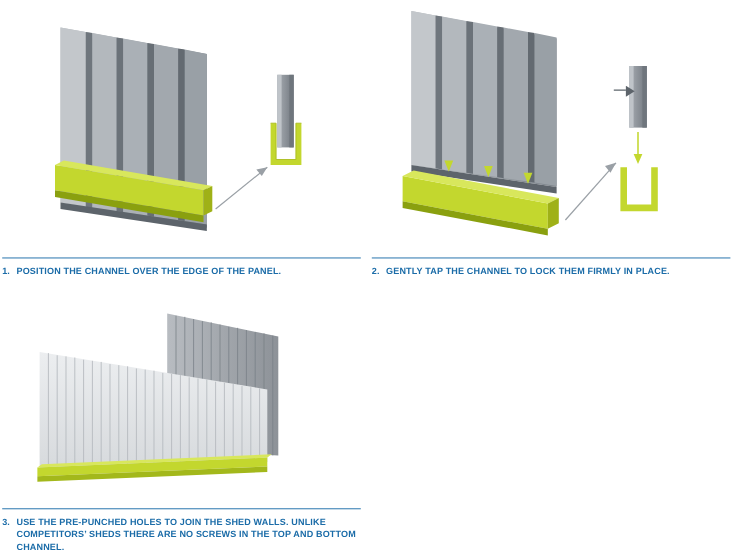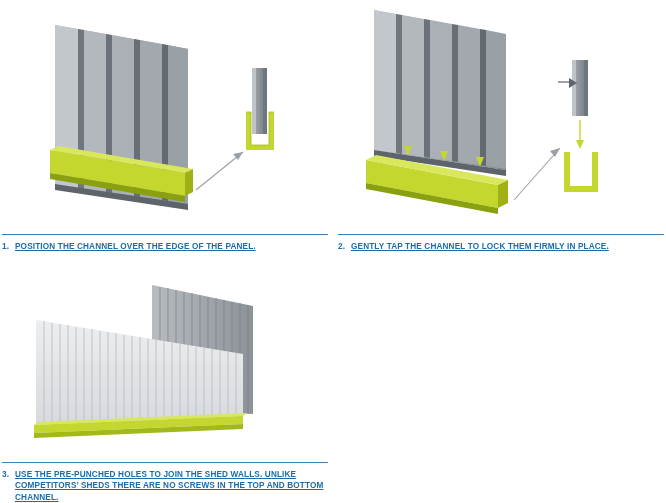--- a/index.html
+++ b/index.html
@@ -47,21 +47,20 @@
     line-height: 1.38;
     text-transform: uppercase;
   }
   .caption .num {
     flex: 0 0 auto;
     width: 13px;
     color: #1b6ca8;
   }
   .caption .text {
     flex: 1 1 auto;
-    text-decoration: underline;
   }
   
   #panel-1 { left: 0px;   top: 0px;   width: 330px; height: 232px; }
   #panel-2 { left: 336px; top: 0px;   width: 330px; height: 232px; }
   #panel-3 { left: 0px;   top: 262px; width: 330px; height: 198px; }
 
   #rule-1 { left: 2px;   top: 234px; width: 326px; }
   #rule-2 { left: 338px; top: 234px; width: 326px; }
   #rule-3 { left: 2px;   top: 462px; width: 326px; }
 

